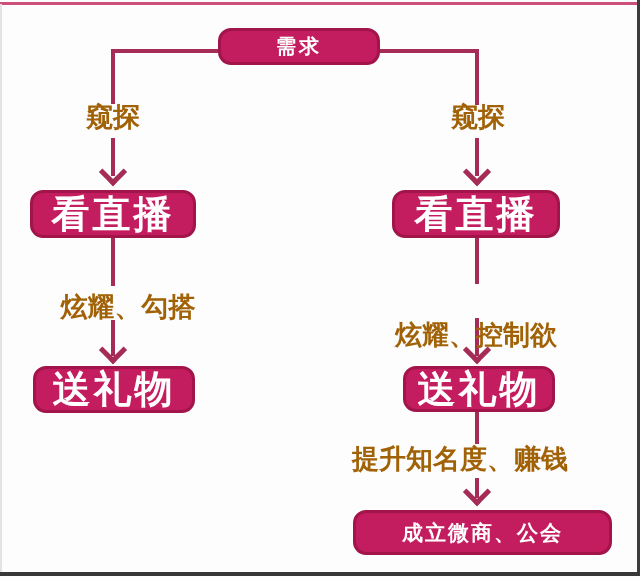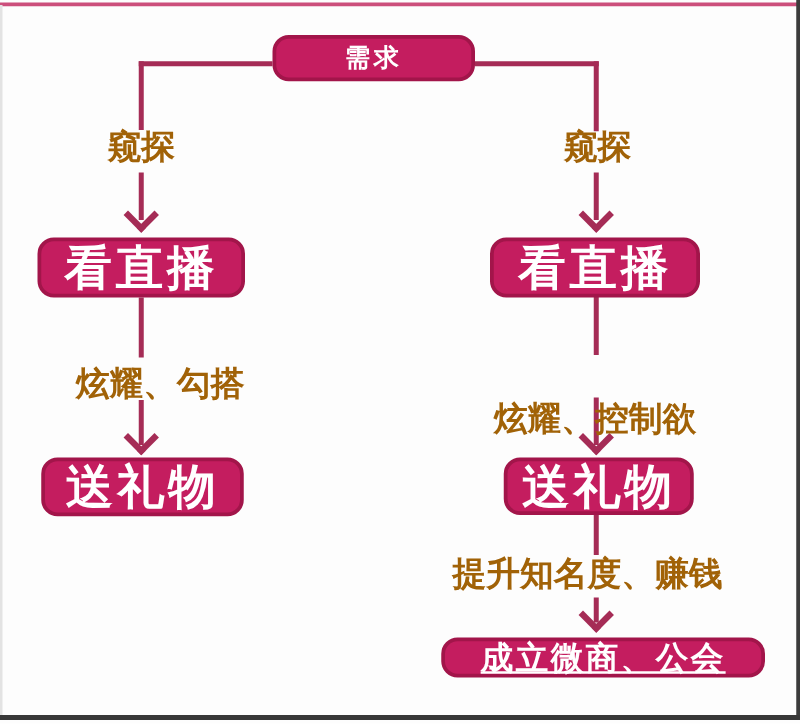--- a/index.html
+++ b/index.html
@@ -28,21 +28,21 @@
     display:flex;align-items:center;justify-content:center;
     box-sizing:border-box;
     letter-spacing:3px;
     font-size:38px;
   }
   #node-demand{left:218px;top:28px;width:162px;height:37px;font-size:20px;}
   #node-watch-left{left:30px;top:190px;width:166px;height:48px;}
   #node-gift-left{left:33px;top:366px;width:162px;height:47px;}
   #node-watch-right{left:392px;top:190px;width:168px;height:48px;}
   #node-gift-right{left:403px;top:366px;width:152px;height:46px;}
-  #node-guild{left:353px;top:510px;width:259px;height:32px;font-size:26px;letter-spacing:2px;text-decoration:underline;}
+  #node-guild{left:353px;top:510px;width:259px;height:45px;font-size:21px;letter-spacing:2px;}
 
   
   .line{position:absolute;background:#a52c56;}
   .chev{
     position:absolute;width:15px;height:15px;
     border-right:5px solid #a52c56;border-bottom:5px solid #a52c56;
     transform:rotate(45deg);
   }
 
   
@@ -83,21 +83,21 @@
   <div class="line" style="left:475px;top:318px;width:4px;height:38px;"></div>
   <div class="chev" style="left:467px;top:340px;"></div>
   <div class="line" style="left:475px;top:412px;width:4px;height:32px;"></div>
   <div class="line" style="left:475px;top:478px;width:4px;height:20px;"></div>
   <div class="chev" style="left:467px;top:482px;"></div>
 
   <div class="edge-label" style="left:113px;top:104px;">窥探</div>
   <div class="edge-label" style="left:128px;top:294px;">炫耀、勾搭</div>
   <div class="edge-label" style="left:478px;top:104px;">窥探</div>
   <div class="edge-label" style="left:476px;top:285px;margin-top:37px;">炫耀、控制欲</div>
-  <div class="edge-label" style="left:470px;top:446px;">提升知名度、赚钱</div>
+  <div class="edge-label" style="left:460px;top:446px;">提升知名度、赚钱</div>
 
   <div class="node" id="node-demand">需求</div>
   <div class="node" id="node-watch-left">看直播</div>
   <div class="node" id="node-gift-left">送礼物</div>
   <div class="node" id="node-watch-right">看直播</div>
   <div class="node" id="node-gift-right">送礼物</div>
   <div class="node" id="node-guild">成立微商、公会</div>
 
 </div>
 

